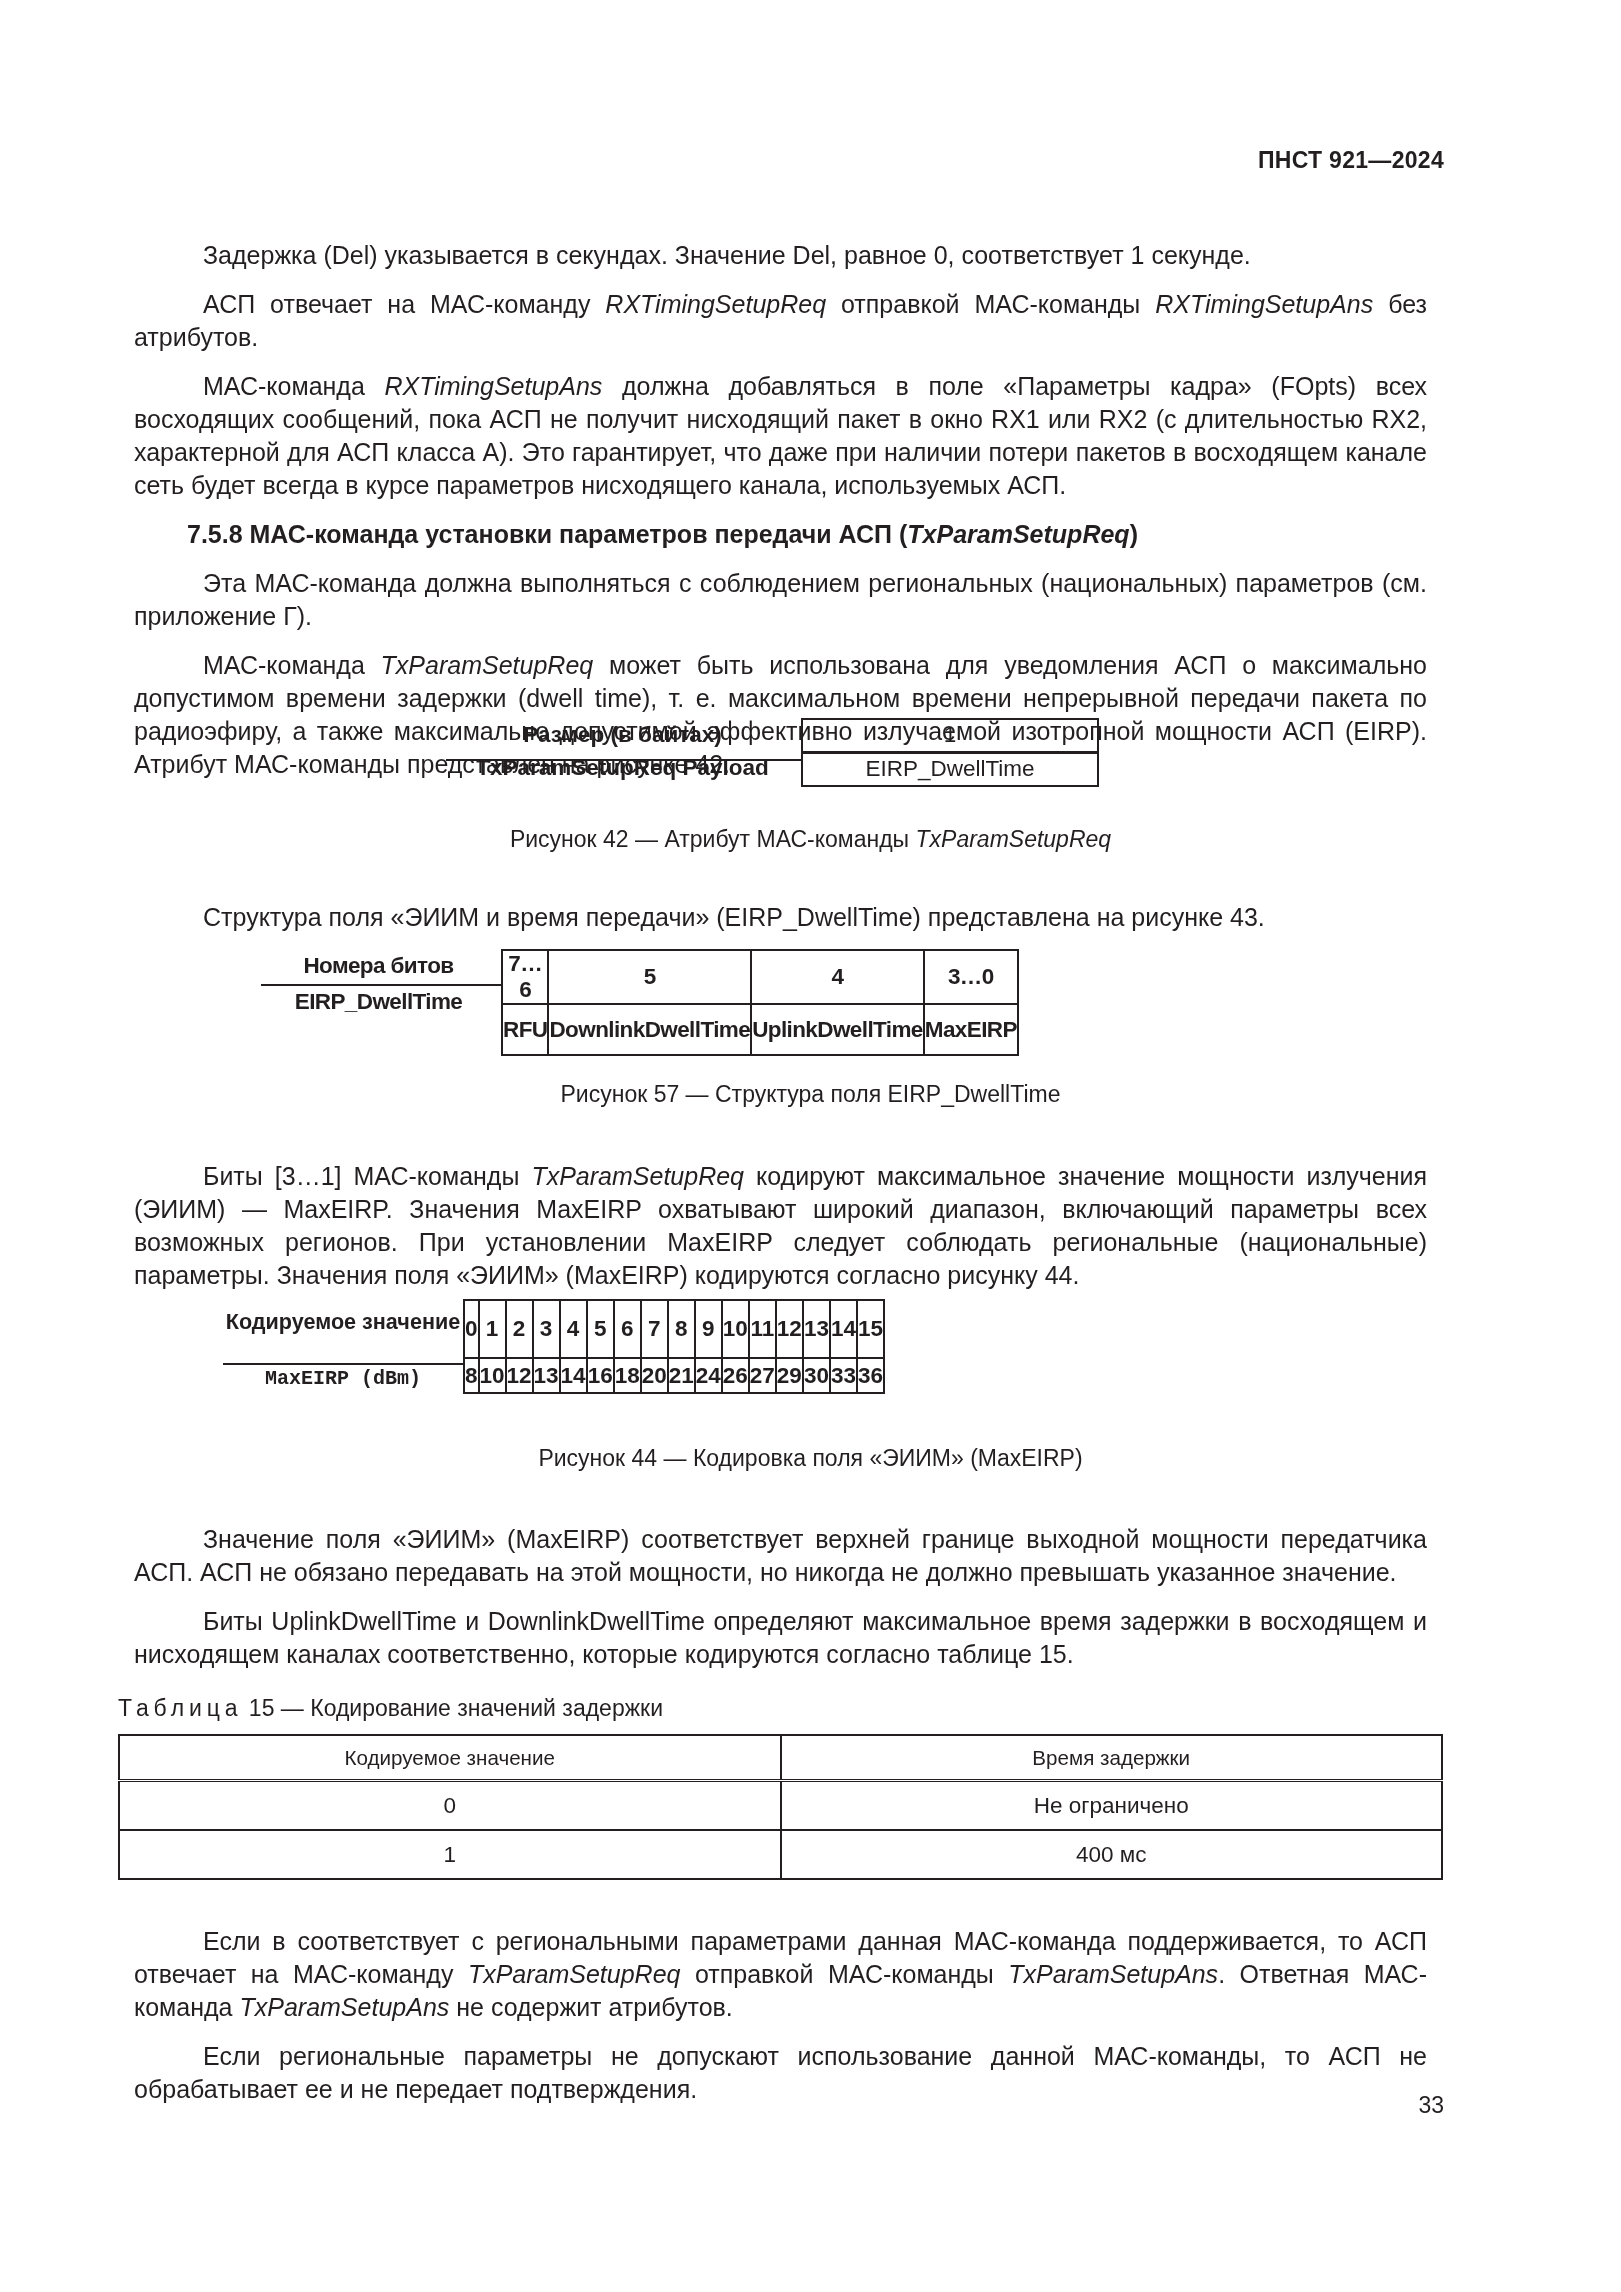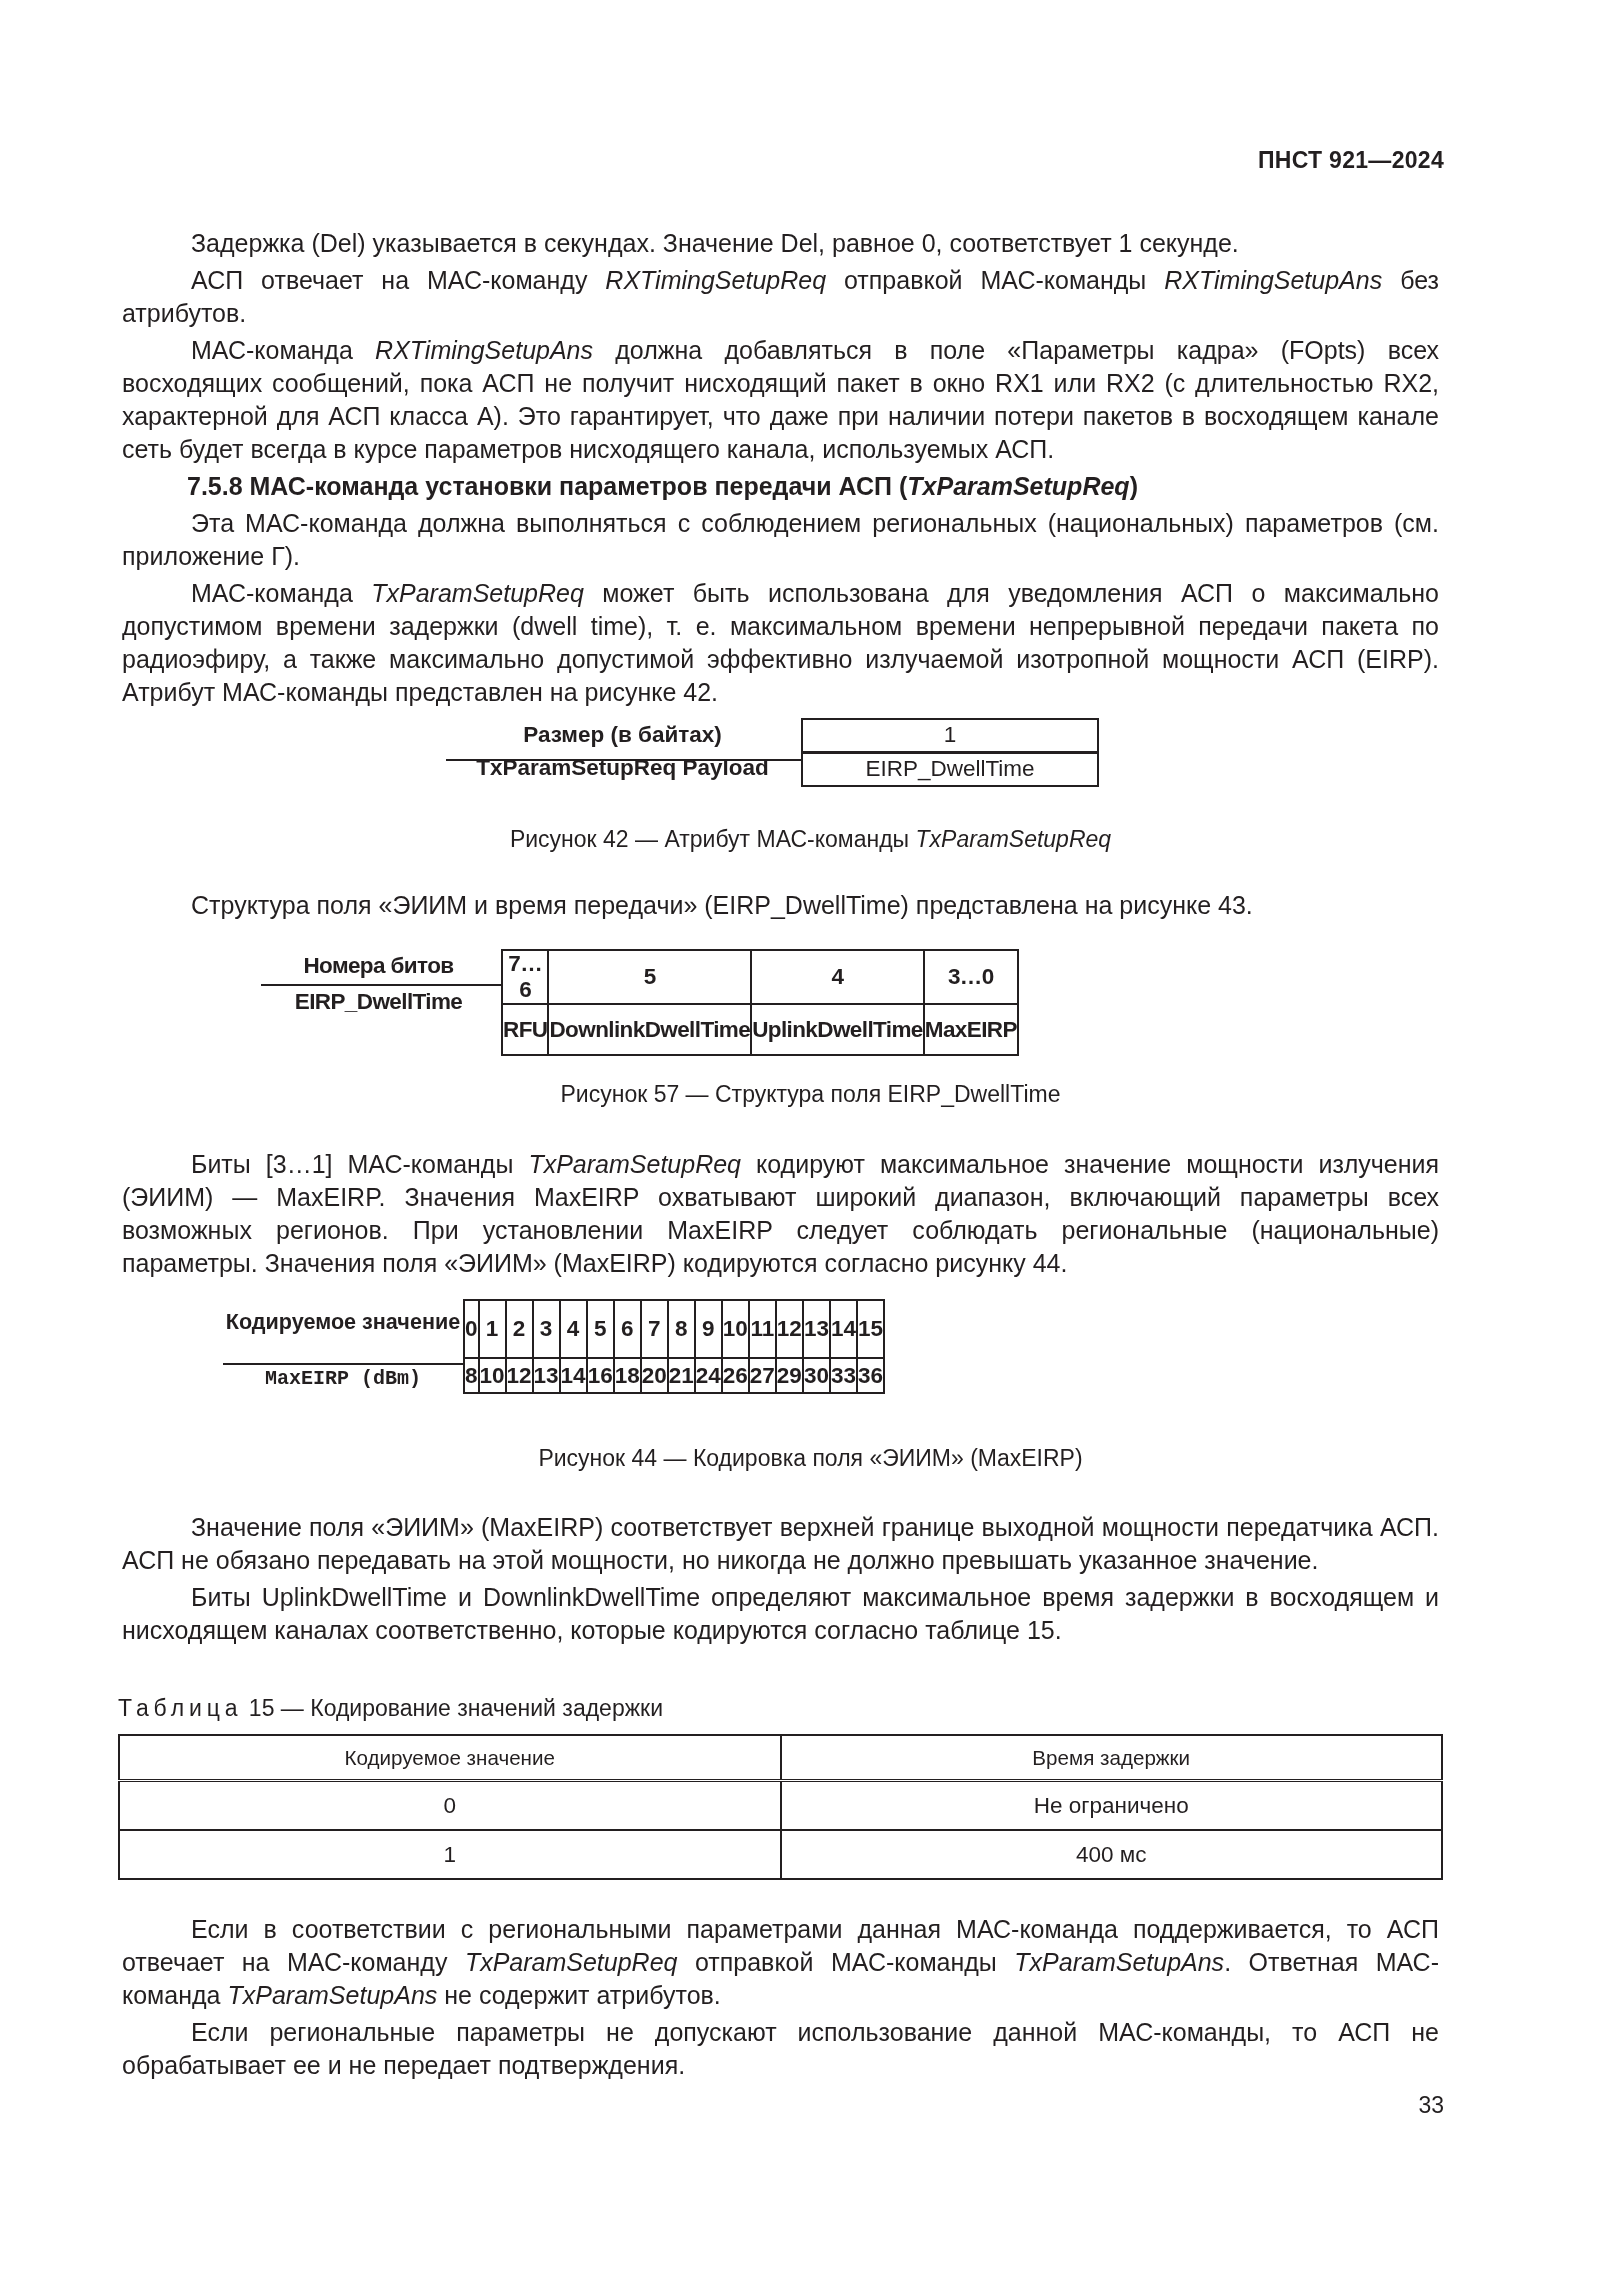--- a/index.html
+++ b/index.html
@@ -1,21 +1,21 @@
 <!DOCTYPE html>
 <html><head>
 <meta charset="utf-8">
 <style>
   html, body { margin: 0; padding: 0; background: #ffffff; }
   body { width: 1621px; height: 2293px; position: relative; overflow: hidden;
          font-family: "Liberation Sans", sans-serif; color: #231f20; }
   .page { position: absolute; left: 0; top: 0; width: 1621px; height: 2293px; }
   .doc-id { position: absolute; top: 147px; right: 177px; font-weight: bold; font-size: 23px; letter-spacing: 0.3px; }
   .text-block { position: absolute; left: 118px; width: 1325px; font-size: 25px; line-height: 33px; }
-  .p { margin: 4px; text-align: justify; text-indent: 69px; }
+  .p { margin: 16px; text-align: justify; text-indent: 69px; }
   .h { margin: 0; text-indent: 69px; font-weight: bold; }
   i, em { font-style: italic; }
   .caption { position: absolute; left: 0; width: 1621px; text-align: center; font-size: 23px; }
   .table-title { position: absolute; left: 118px; font-size: 23px; }
   .spaced { letter-spacing: 4.9px; }
 
   
   .fig42 { position: absolute; left: 446px; top: 718px; }
   .fig42 .lbl { position: absolute; width: 353px; text-align: center; font-weight: bold; font-size: 22.5px; }
   .fig42 .rule { position: absolute; left: 0; top: 41px; width: 355px; height: 2px; background: #231f20; }
@@ -176,19 +176,19 @@
         <td>Не ограничено</td>
       </tr>
       <tr>
         <td>1</td>
         <td>400 мс</td>
       </tr>
     </tbody>
   </table>
 
   <div class="text-block" style="top:1909px;">
-    <p class="p"><span>Если в соответствии с региональными параметрами данная МАС-команда поддерживается, то АСП отвечает на МАС-команду </span><i>TxParamSetupReq</i><span> отправкой МАС-команды </span><i>TxParamSetupAns</i><span>. Ответная МАС-команда </span><i>TxParamSetupAns</i><span> не содержит атрибутов.</span></p>
+    <p class="p"><span>Если в соответствует с региональными параметрами данная МАС-команда поддерживается, то АСП отвечает на МАС-команду </span><i>TxParamSetupReq</i><span> отправкой МАС-команды </span><i>TxParamSetupAns</i><span>. Ответная МАС-команда </span><i>TxParamSetupAns</i><span> не содержит атрибутов.</span></p>
     <p class="p">Если региональные параметры не допускают использование данной МАС-команды, то АСП не обрабатывает ее и не передает подтверждения.</p>
   </div>
 
   <div class="page-num">33</div>
 </div>
 
 
 </body></html>

